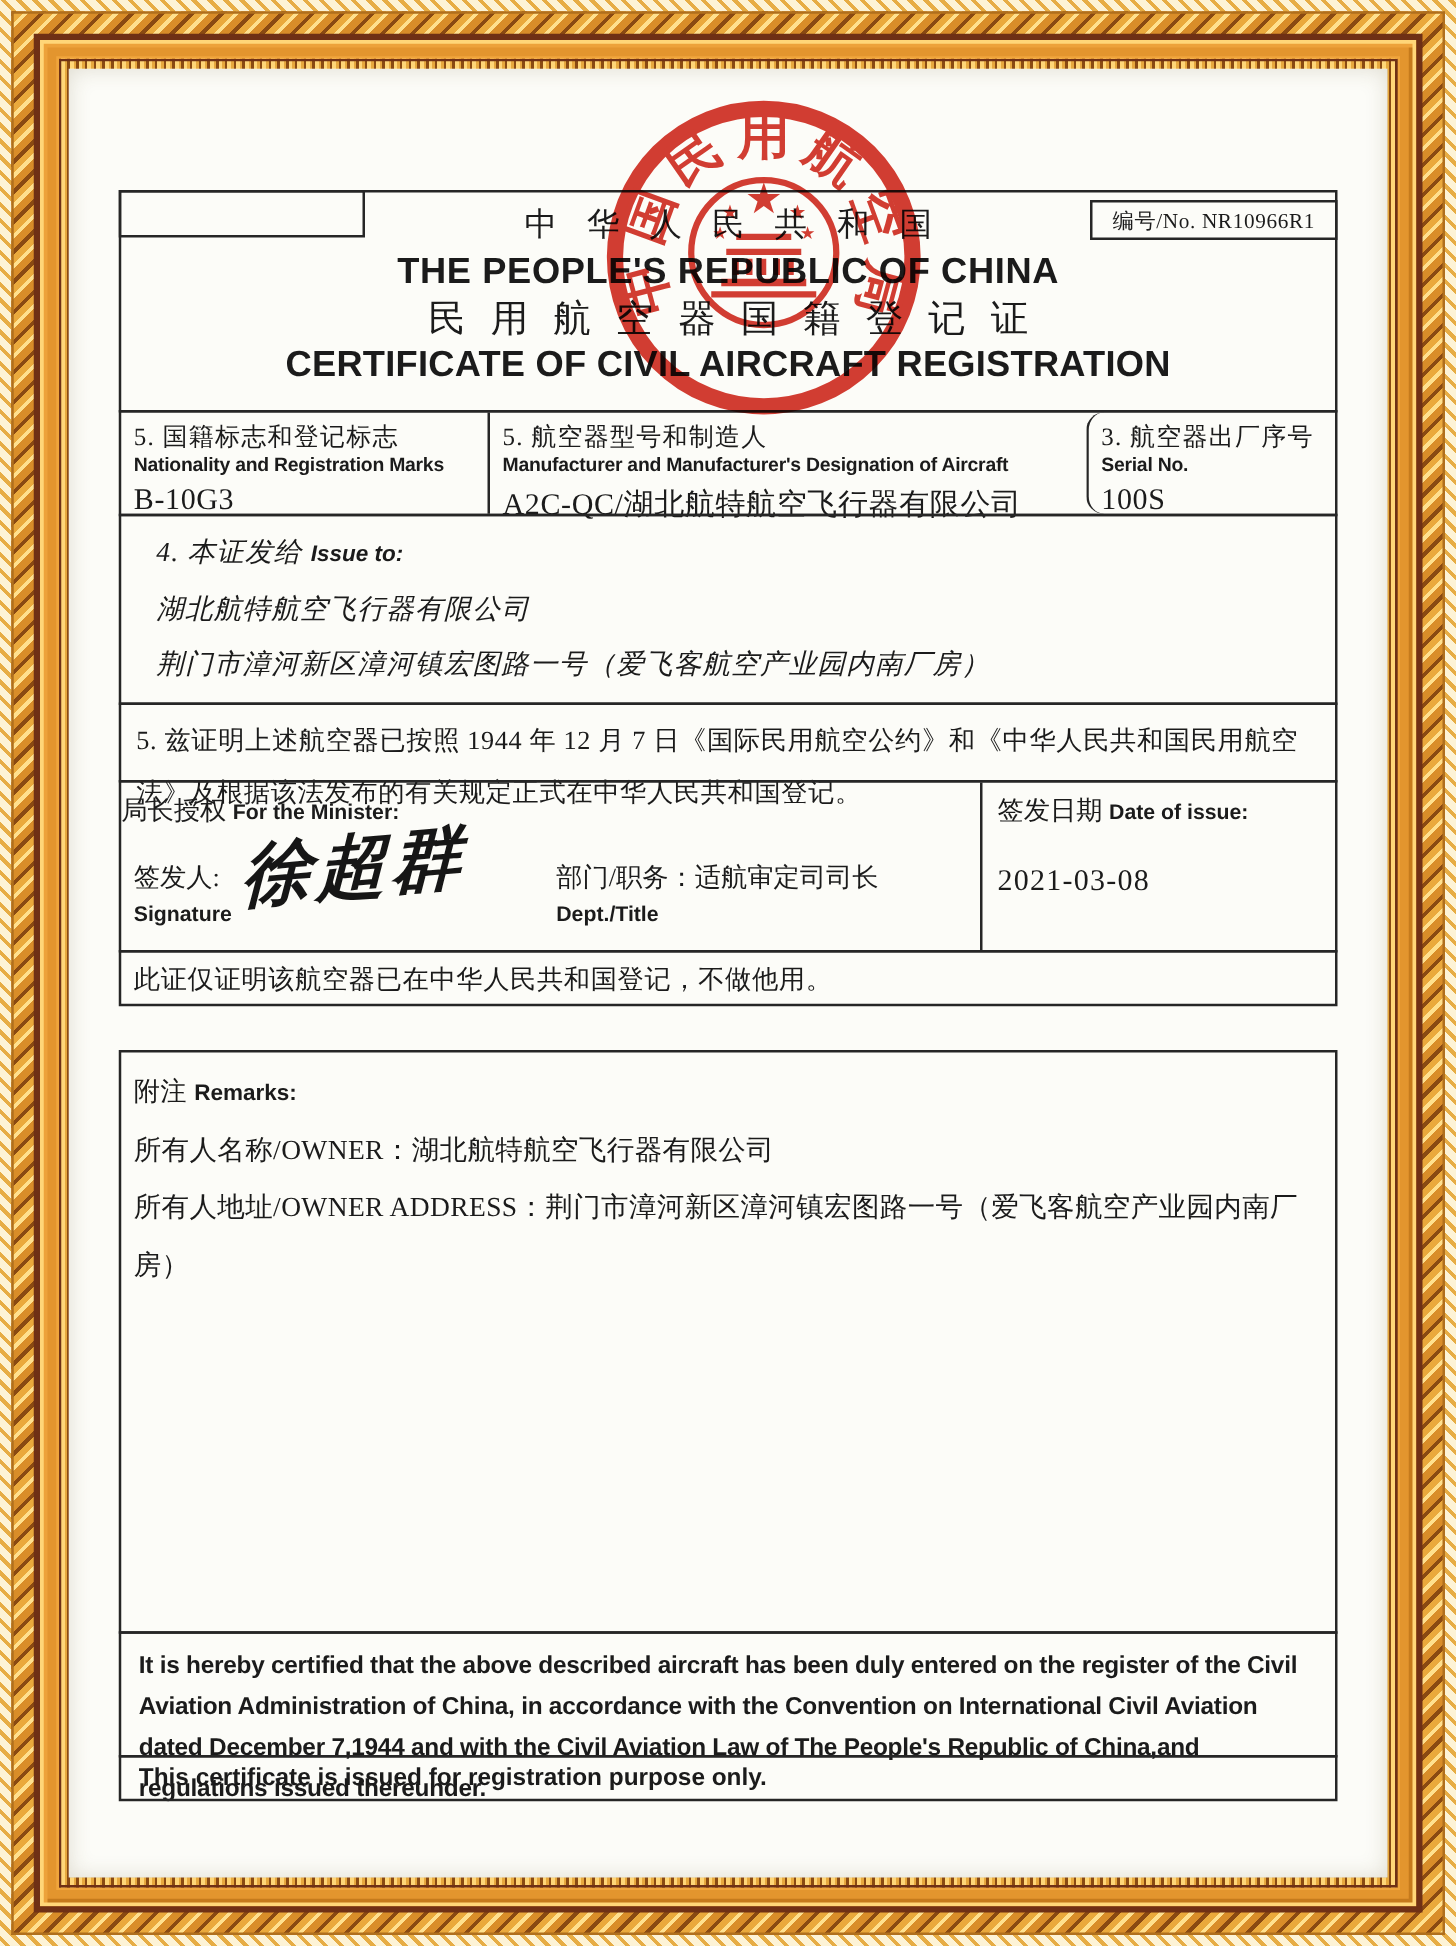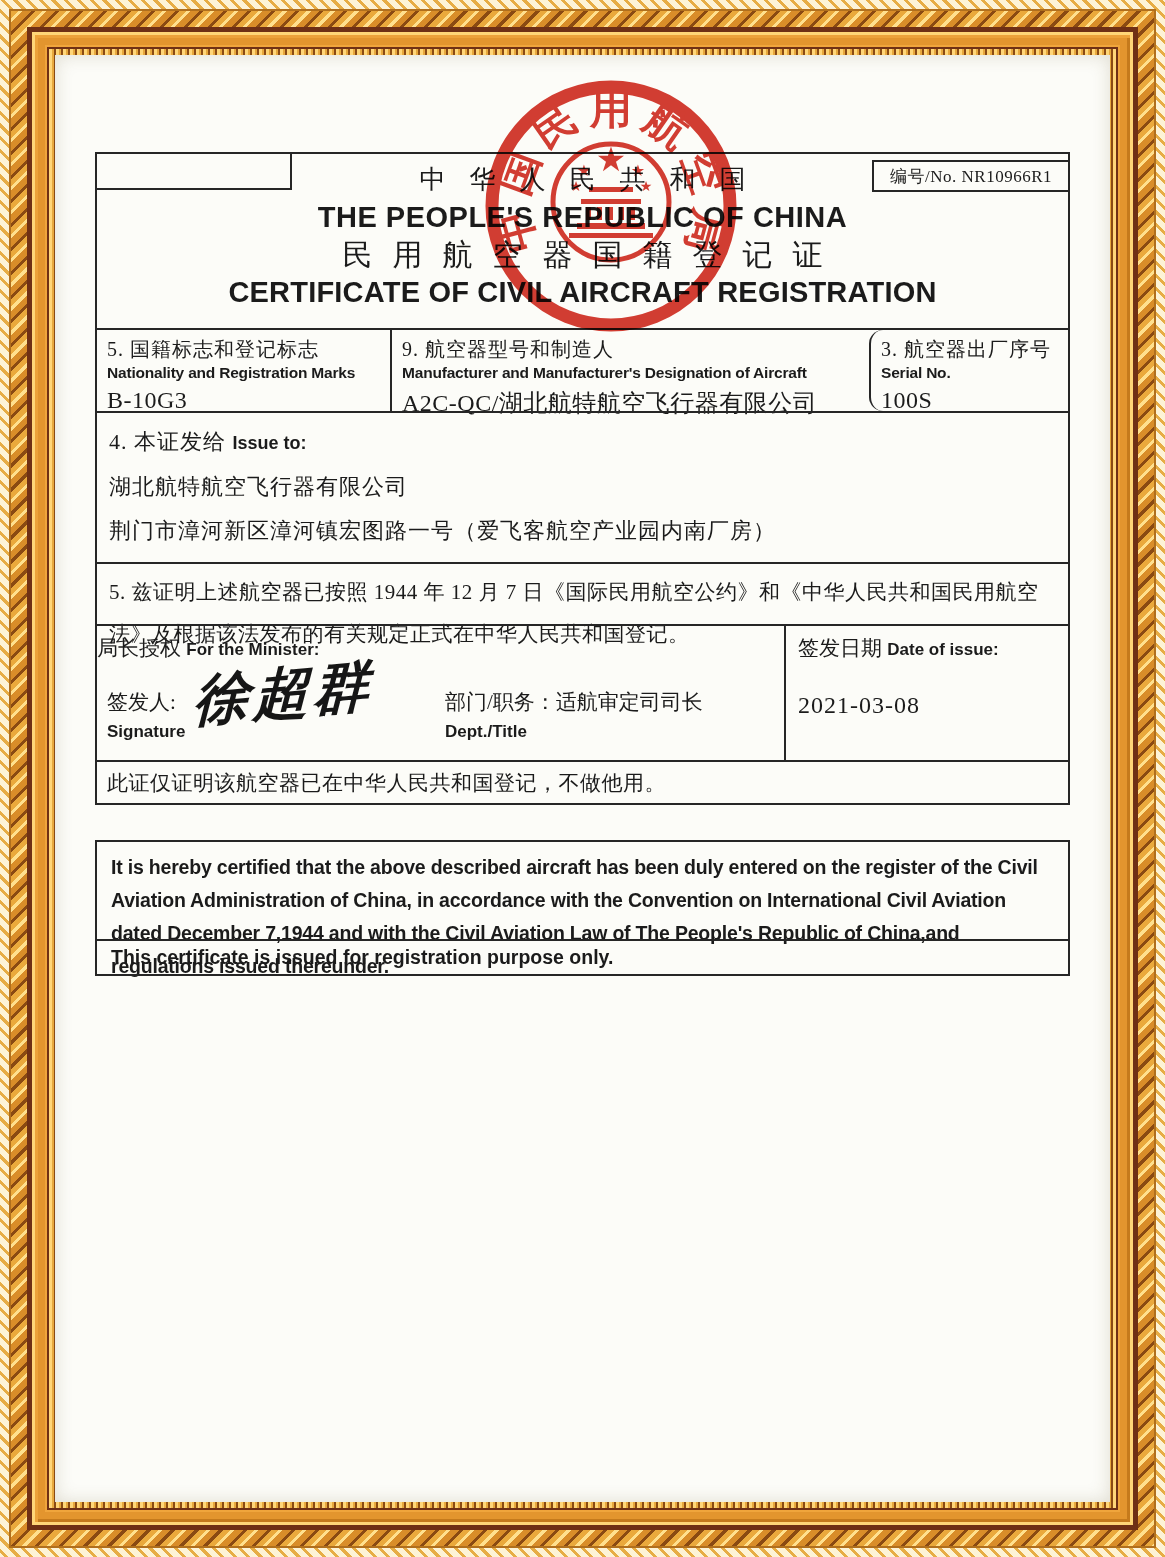--- a/index.html
+++ b/index.html
@@ -88,21 +88,21 @@
   .row123 { height: 85px; display: flex; }
   .cell { padding: 6px 10px; }
   .cell + .cell { border-left: 2px solid #262626; }
   .c1 { width: 293px; } .c2 { width: 479px; } .c3 { flex: 1; border-radius: 14px; }
   .lab-zh { font-size: 20px; letter-spacing: 1px; }
   .lab-en { font-family: "Liberation Sans", "DejaVu Sans", sans-serif;
             font-weight: bold; font-size: 15.5px; letter-spacing: -.2px; margin-top: 1px; }
   .val    { font-size: 24px; margin-top: 5px; letter-spacing: .5px; }
 
   
-  .sec4 { height: 153px; padding: 7px 12px; }
+  .sec4 { height: 153px; padding: 7px 28px; font-style: italic; }
   .sec4 .line { font-size: 22px; line-height: 44px; letter-spacing: 1px; }
   .inline-en { font-family: "Liberation Sans", "DejaVu Sans", sans-serif;
                font-weight: bold; font-size: 18px; letter-spacing: 0; }
   .sec5 { height: 64px; padding: 7px 12px; font-size: 21px; line-height: 42px; letter-spacing: .5px; }
 
   
   .minister { height: 138px; display: flex; }
   .m-left { width: 687px; position: relative; }
   .m-right { flex: 1; border-left: 2px solid #262626; position: relative; }
   .m-auth { position: absolute; left: 0; top: 8px; font-size: 21px; }
@@ -176,21 +176,21 @@
         </div>
       </div>
 
       <div class="bx row123">
         <div class="cell c1">
           <div class="lab-zh">5. 国籍标志和登记标志</div>
           <div class="lab-en">Nationality and Registration Marks</div>
           <div class="val">B-10G3</div>
         </div>
         <div class="cell c2">
-          <div class="lab-zh">9. 航空器型号和制造人</div>
+          <div class="lab-zh">5. 航空器型号和制造人</div>
           <div class="lab-en">Manufacturer and Manufacturer's Designation of Aircraft</div>
           <div class="val">A2C-QC/湖北航特航空飞行器有限公司</div>
         </div>
         <div class="cell c3">
           <div class="lab-zh">3. 航空器出厂序号</div>
           <div class="lab-en">Serial No.</div>
           <div class="val">100S</div>
         </div>
       </div>
 
@@ -231,20 +231,28 @@
           <div class="m-date-value">2021-03-08</div>
         </div>
       </div>
 
       <div class="bx note-row">
         <span>此证仅证明该航空器已在中华人民共和国登记，不做他用。</span>
       </div>
     </div>
 
     <div class="stack remarks-stack">
+      <div class="bx remarks-box">
+        <div class="line">
+          <span class="remarks-label-zh">附注</span>
+          <span class="inline-en">Remarks:</span>
+        </div>
+        <div class="line">所有人名称/OWNER：湖北航特航空飞行器有限公司</div>
+        <div class="line">所有人地址/OWNER ADDRESS：荆门市漳河新区漳河镇宏图路一号（爱飞客航空产业园内南厂房）</div>
+      </div>
       <div class="bx english-box">
         <span>It is hereby certified that the above described aircraft has been duly entered on the register of the Civil Aviation Administration of China, in accordance with the Convention on International Civil Aviation dated December 7,1944 and with the Civil Aviation Law of The People's Republic of China,and regulations issued thereunder.</span>
       </div>
       <div class="bx footer-box">
         <span>This certificate is issued for registration purpose only.</span>
       </div>
     </div>
 
     <div class="seal">
       <svg viewBox="0 0 262 262">

